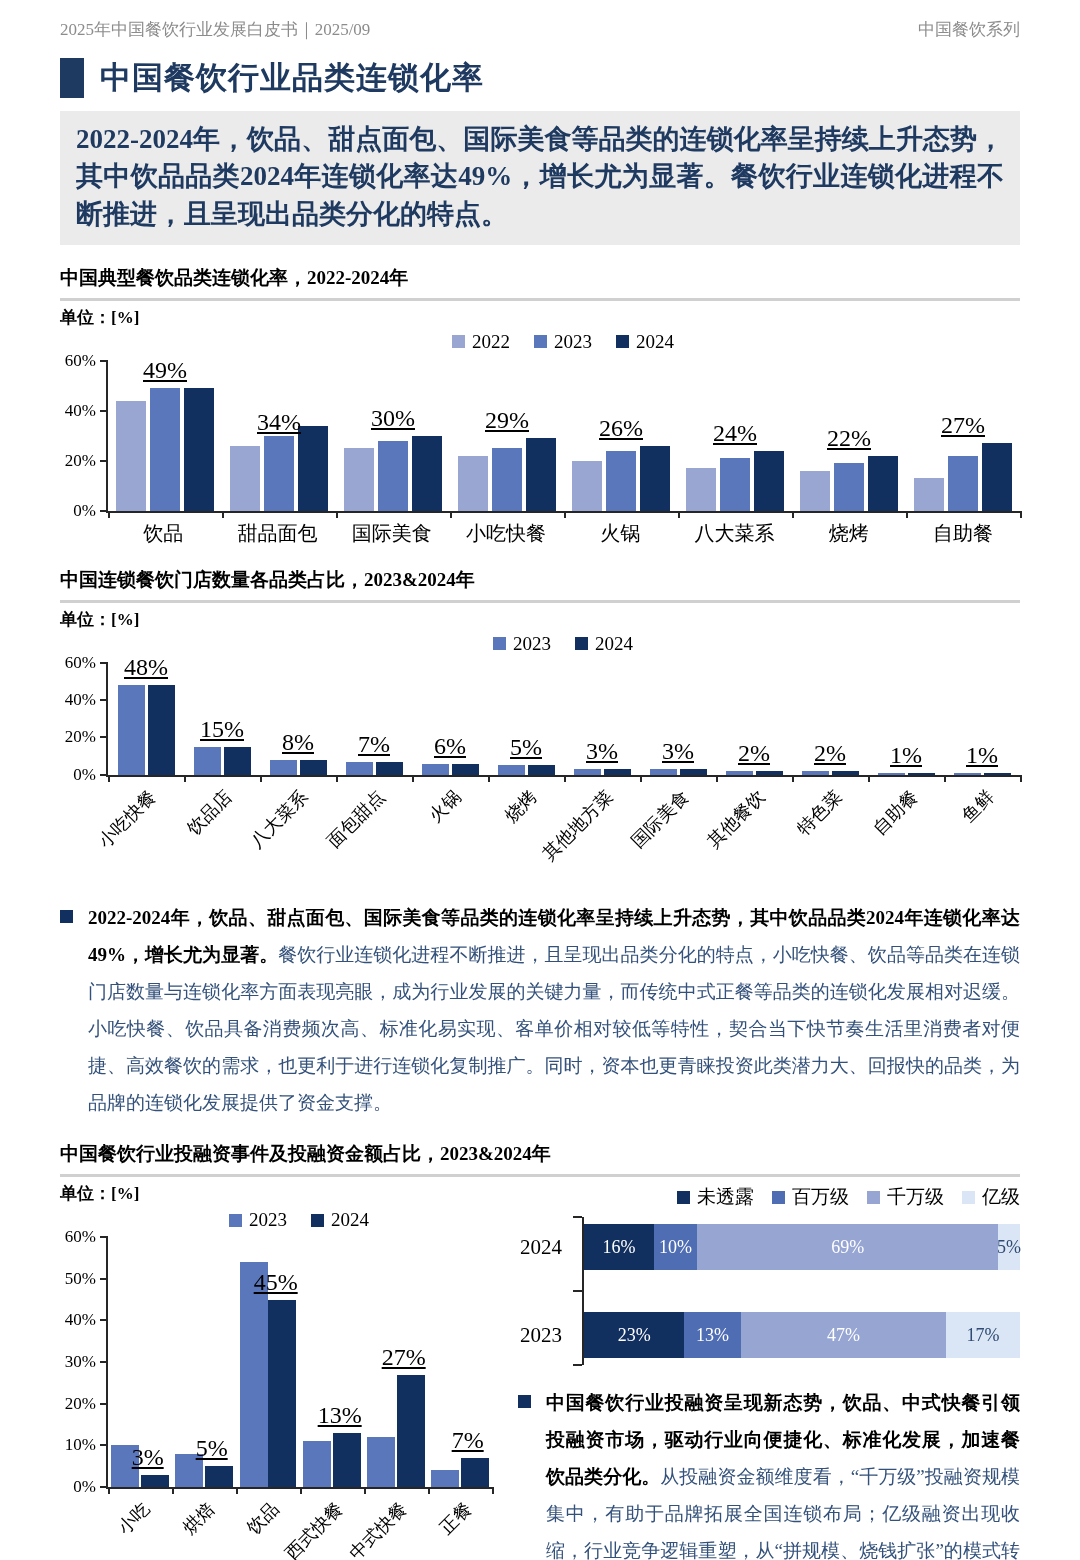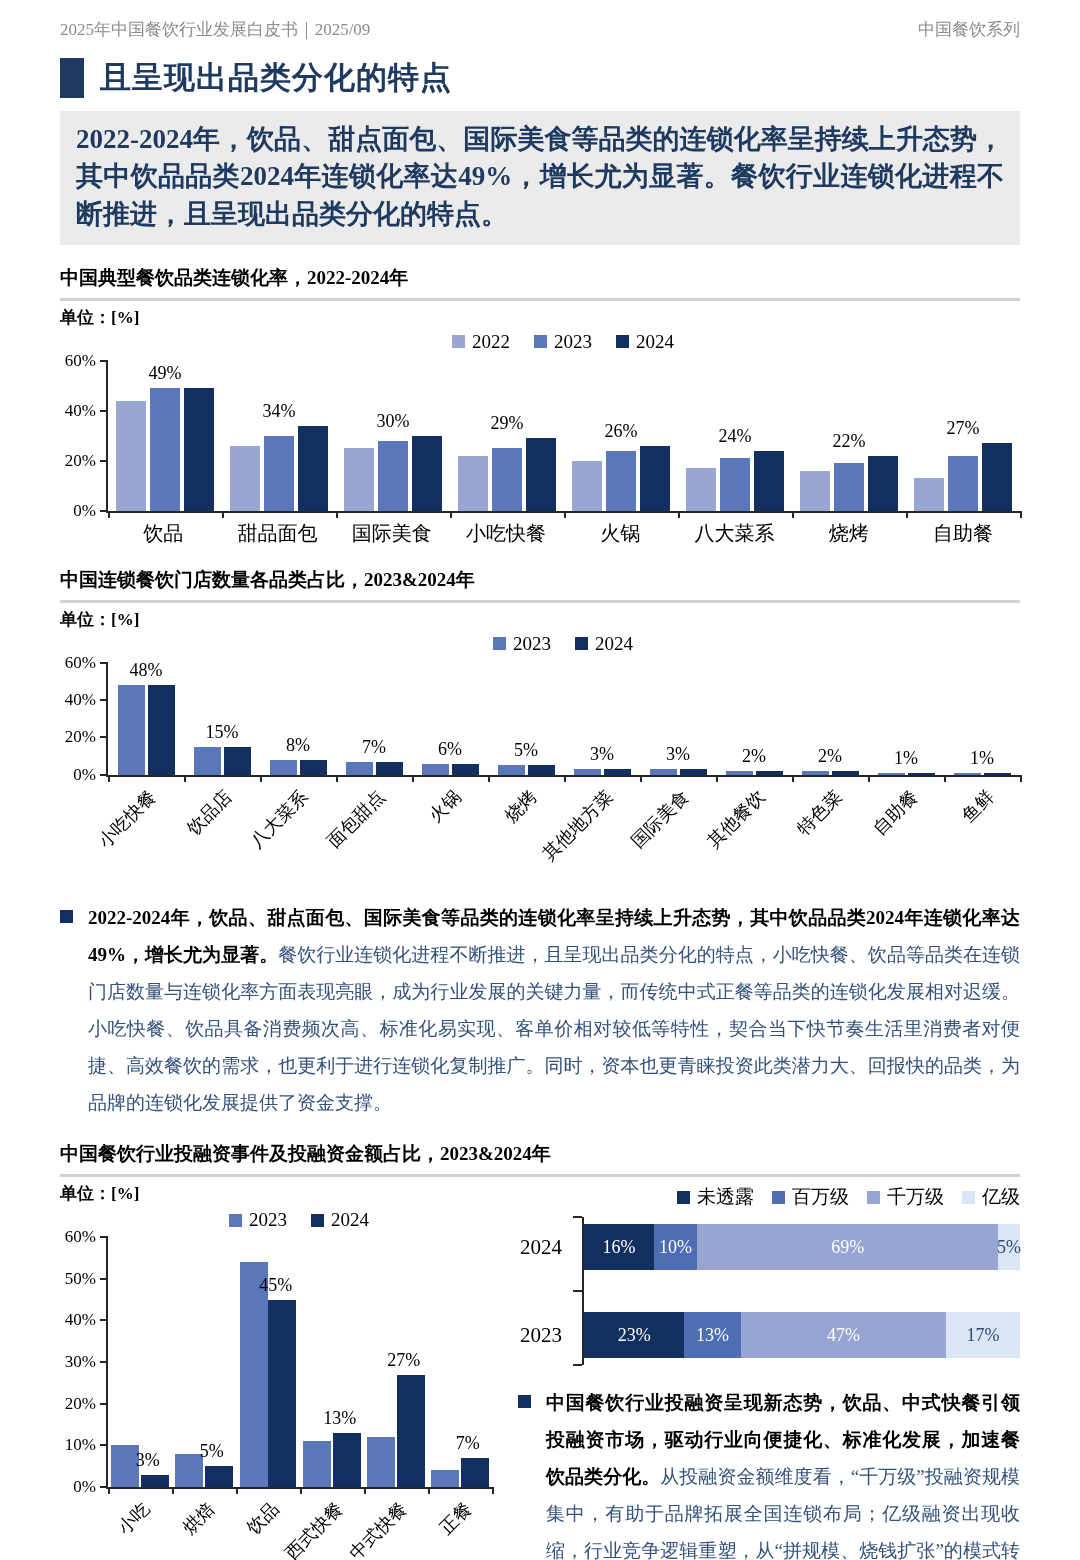--- a/index.html
+++ b/index.html
@@ -28,21 +28,21 @@
   .plotwrap{flex:1;position:relative;}
   .legend{position:absolute;left:0;right:0;display:flex;justify-content:center;gap:24px;z-index:2;}
   .litem{display:flex;align-items:center;gap:7px;font-size:19px;}
   .lsq{width:13px;height:13px;display:inline-block;flex:none;}
   .plot{position:relative;border-left:2px solid #262626;border-bottom:2px solid #262626;
         display:flex;align-items:flex-end;}
   .ydash{position:absolute;left:-8px;width:8px;border-top:2px solid #262626;transform:translateY(-1px);}
   .xtick{position:absolute;top:100%;height:7px;border-left:2px solid #262626;}
   .ggroup{flex:1;position:relative;display:flex;align-items:flex-end;justify-content:center;height:100%;}
   .gbar{flex:none;}
-  .dlab{position:absolute;left:50%;transform:translateX(-50%);font-size:18px;white-space:nowrap;}
+  .dlab{position:absolute;left:50%;transform:translateX(-50%);font-size:24px;white-space:nowrap;text-decoration:underline;}
   .xflat{display:flex;margin-top:7px;}
   .xflat .xcell{flex:1;text-align:center;font-size:20px;}
   .xrot{display:flex;}
   .xrot .xcell{flex:1;position:relative;}
   .xrspan{position:absolute;right:50%;top:8px;transform:rotate(-45deg);
           transform-origin:100% 0;white-space:nowrap;font-size:18px;}
 
   
   .bullets{display:flex;gap:15px;margin-top:26px;}
   .bsq{width:13px;height:13px;background:#12305f;flex:none;margin-top:11px;}
@@ -74,21 +74,21 @@
 
 <div class="page">
 
   <div class="header">
     <span>2025年中国餐饮行业发展白皮书｜2025/09</span>
     <span>中国餐饮系列</span>
   </div>
 
   <div class="titlerow">
     <div class="tsq"></div>
-    <h1 class="title">且呈现出品类分化的特点</h1>
+    <h1 class="title">中国餐饮行业品类连锁化率</h1>
   </div>
 
   <div class="summary">2022-2024年，饮品、甜点面包、国际美食等品类的连锁化率呈持续上升态势，其中饮品品类2024年连锁化率达49%，增长尤为显著。餐饮行业连锁化进程不断推进，且呈现出品类分化的特点。</div>
 
   <section>
     <div class="ctitle">中国典型餐饮品类连锁化率，2022-2024年</div>
     <div class="chart-hr"></div>
     <div class="unit">单位：[%]</div>
     <div class="gchart">
         <div class="ycol" style="height: 150px;">
@@ -129,21 +129,21 @@
             <div class="ggroup" style="gap: 4px;">
               <div class="gbar" style="width: 30px; height: 110px; background: rgb(154, 166, 210);"></div>
               <div class="gbar" style="width: 30px; height: 122.5px; background: rgb(91, 119, 187);"></div>
               <div class="gbar" style="width: 30px; height: 122.5px; background: rgb(18, 48, 95);"></div>
               <div class="dlab num" style="bottom: 126.5px;">49%</div>
             </div>
             <div class="ggroup" style="gap: 4px;">
               <div class="gbar" style="width: 30px; height: 65px; background: rgb(154, 166, 210);"></div>
               <div class="gbar" style="width: 30px; height: 75px; background: rgb(91, 119, 187);"></div>
               <div class="gbar" style="width: 30px; height: 85px; background: rgb(18, 48, 95);"></div>
-              <div class="dlab num" style="bottom: 89px;">34%</div>
+              <div class="dlab num" style="bottom: 75px;">34%</div>
             </div>
             <div class="ggroup" style="gap: 4px;">
               <div class="gbar" style="width: 30px; height: 62.5px; background: rgb(154, 166, 210);"></div>
               <div class="gbar" style="width: 30px; height: 70px; background: rgb(91, 119, 187);"></div>
               <div class="gbar" style="width: 30px; height: 75px; background: rgb(18, 48, 95);"></div>
               <div class="dlab num" style="bottom: 79px;">30%</div>
             </div>
             <div class="ggroup" style="gap: 4px;">
               <div class="gbar" style="width: 30px; height: 55px; background: rgb(154, 166, 210);"></div>
               <div class="gbar" style="width: 30px; height: 62.5px; background: rgb(91, 119, 187);"></div>

